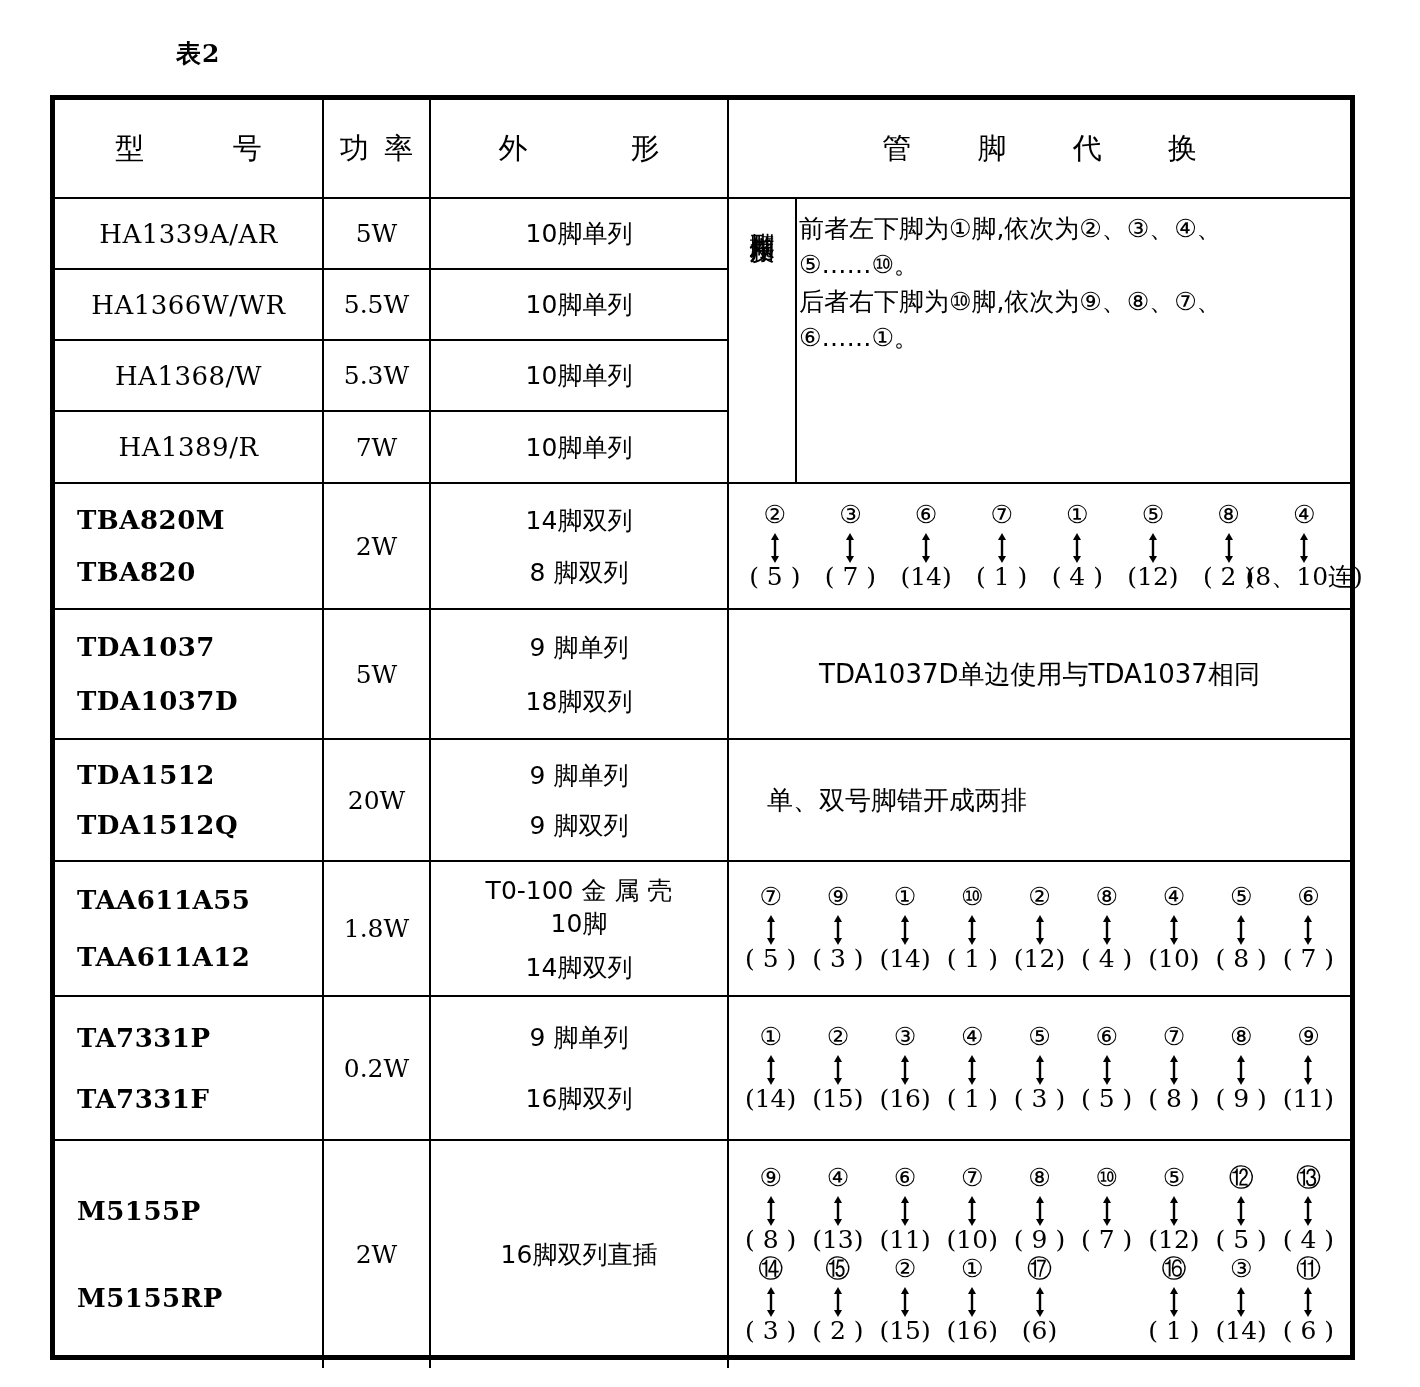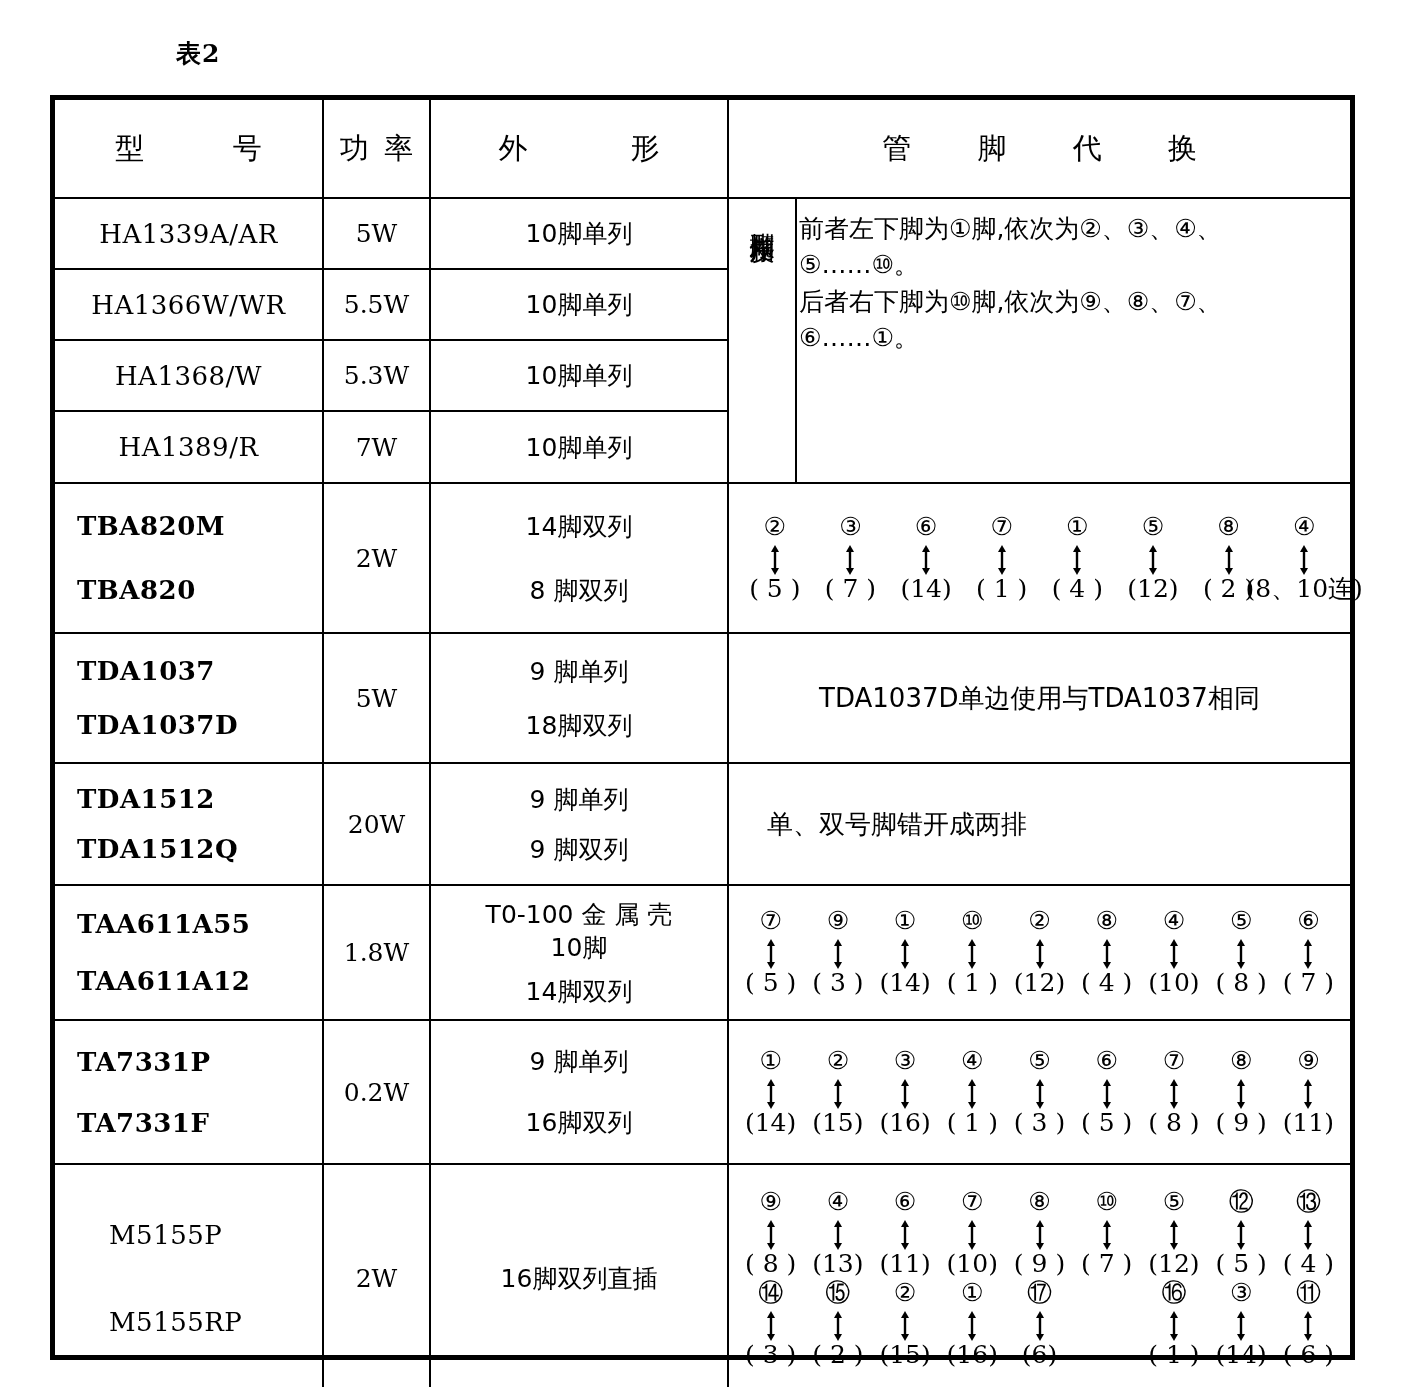--- a/index.html
+++ b/index.html
@@ -61,21 +61,21 @@
   .hdr-spread.wide{padding:0 120px;}
   .hdr-spread.narrow{padding:0 8px;}
 
   
   .model{
     font-family:"DejaVu Serif","Liberation Serif",serif;
     font-weight:bold;font-size:26px;
     text-align:left;padding-left:22px;
     letter-spacing:0.5px;
   }
-  .model.light{font-weight:normal;font-family:"DejaVu Serif","Liberation Serif",serif;margin-left:32px;}
+  .model.light{font-weight:bold;font-family:"DejaVu Serif","Liberation Serif",serif;}
   .power{
     font-family:"DejaVu Serif","Liberation Serif",serif;
     font-size:25px;font-weight:bold;
   }
   .pkg{
     font-family:"DejaVu Sans","Liberation Sans",sans-serif;
     font-size:25px;
   }
 
   
@@ -219,21 +219,21 @@
       <td class="model">HA1368/W</td>
       <td class="power">5.3W</td>
       <td class="pkg">10脚单列</td>
     </tr>
     <tr style="height:72px;">
       <td class="model">HA1389/R</td>
       <td class="power">7W</td>
       <td class="pkg">10脚单列</td>
     </tr>
 
-    <tr style="height:150px;">
+    <tr style="height:126px;">
       <td>
         <div class="stack2">
           <div class="model">TBA820M</div>
           <div class="model">TBA820</div>
         </div>
       </td>
       <td class="power">2W</td>
       <td>
         <div class="stack2 center">
           <div class="pkg">14脚双列</div>

